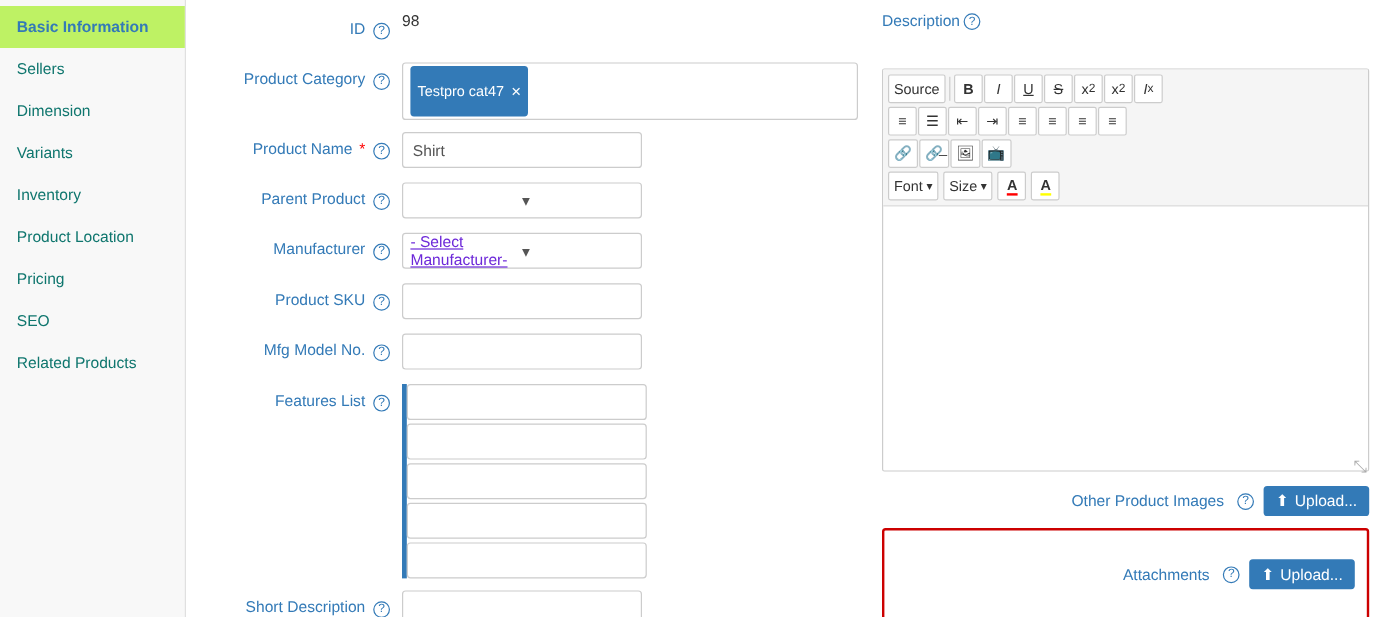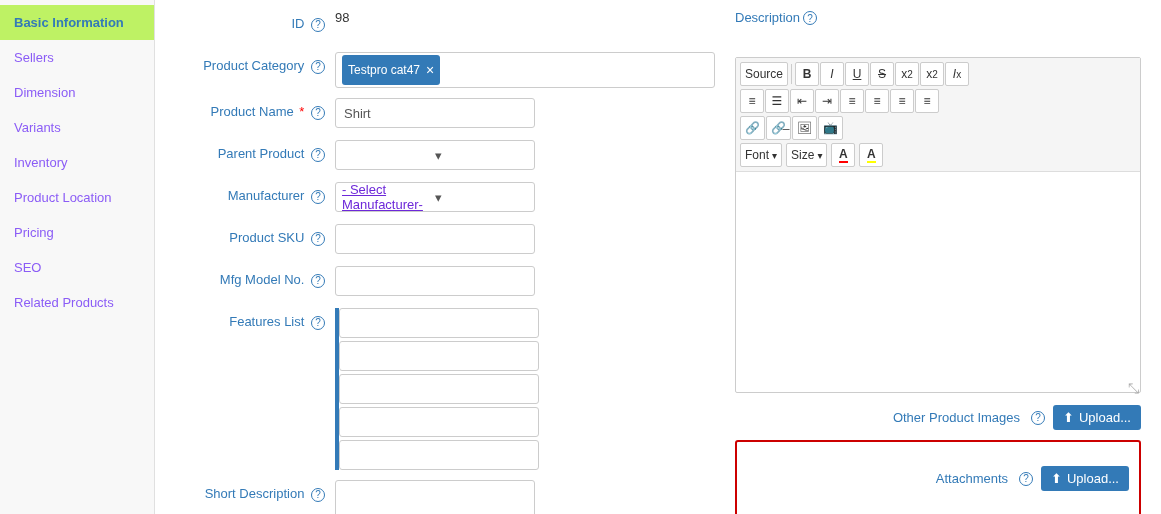--- a/index.html
+++ b/index.html
@@ -2,21 +2,21 @@
 <html><head>
   <meta charset="utf-8">
   <style>
     * { box-sizing: border-box; margin: 0; padding: 0; }
     body { font-family: Arial, sans-serif; font-size: 13px; background: #fff; color: #333; }
 
     .layout { display: flex; width: 1161px; min-height: 514px; }
 
     
     .sidebar { width: 155px; background: #f8f8f8; border-right: 1px solid #e0e0e0; padding-top: 5px; flex-shrink: 0; }
-    .sidebar-item { padding: 10px 14px; cursor: pointer; color: #8b5cf6; font-size: 13px; }
+    .sidebar-item { padding: 10px 14px; cursor: pointer; color: #0f766e; font-size: 13px; }
     .sidebar-item.active { background: #bef264; font-weight: bold; color: #337ab7; border-left: none; }
 
     
     .main { flex: 1; padding: 10px 20px; }
 
     
     .form-area { display: flex; gap: 20px; }
     .form-left { flex: 0 0 540px; }
     .form-right { flex: 1; }
 
@@ -27,21 +27,21 @@
 
     .form-value { font-size: 13px; padding-top: 6px; }
 
     input[type="text"] {
       width: 200px; height: 30px; border: 1px solid #ccc; border-radius: 3px;
       padding: 4px 8px; font-size: 13px; color: #555;
     }
 
     .tag-input {
       display: inline-flex; align-items: center; background: #337ab7; color: #fff;
-      border-radius: 3px; padding: 2px 6px; font-size: 12px; height: 30px;
+      border-radius: 3px; padding: 2px 6px; font-size: 12px; height: 42px;
     }
     .tag-input .tag-remove { margin-left: 6px; cursor: pointer; font-size: 14px; }
 
     .tag-wrapper {
       display: flex; align-items: center; border: 1px solid #ccc; border-radius: 3px;
       padding: 2px 6px; min-width: 200px; background: #fff;
     }
 
     .select-wrap {
       display: flex; align-items: center; border: 1px solid #ccc; border-radius: 3px;

